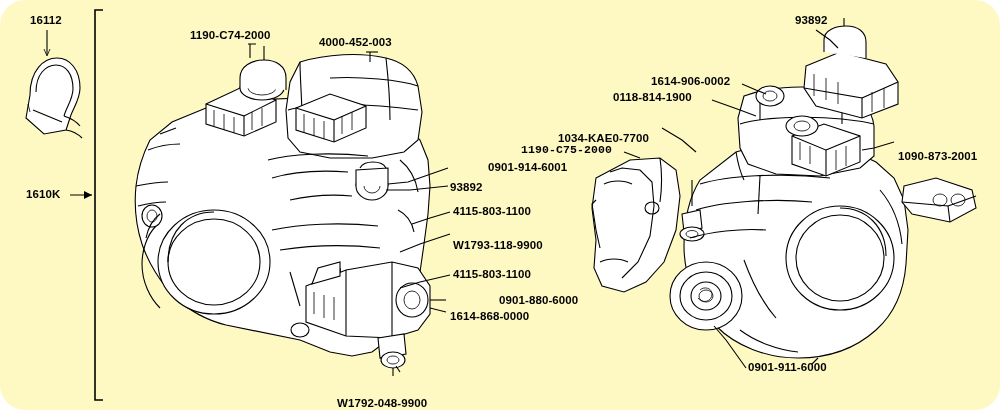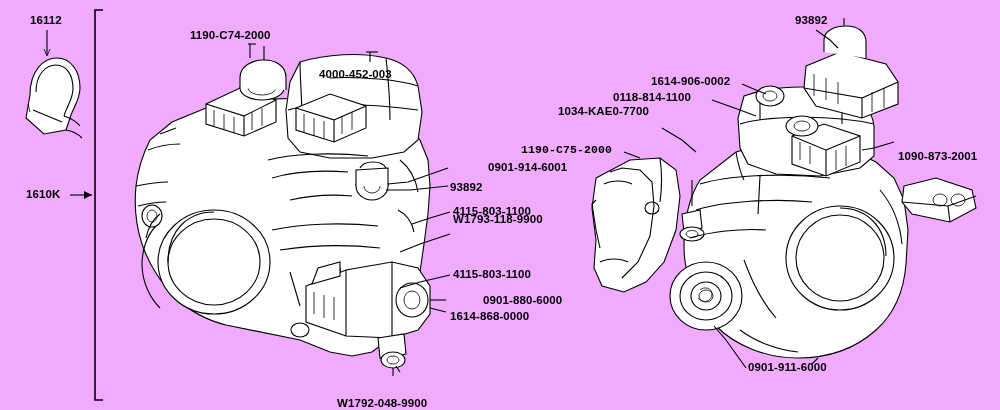--- a/index.html
+++ b/index.html
@@ -4,23 +4,24 @@
 <style>
   html, body {
     margin: 0;
     padding: 0;
     background: #ffffff;
   }
   #page {
     position: relative;
     width: 1000px;
     height: 410px;
-    background: #f0abfc;
+    background: #fef9c3;
     font-family: "Liberation Sans", sans-serif;
     overflow: hidden;
+    border-radius: 25px;
   }
   .lbl {
     position: absolute;
     font-size: 11.5px;
     font-weight: bold;
     color: #000000;
     white-space: nowrap;
     letter-spacing: 0.1px;
     line-height: 13px;
   }
@@ -250,30 +251,30 @@
       <path class="ln" d="M624 152 L640 158"></path>
       <path class="ln" d="M894 142 L874 148 L862 150"></path>
       <path class="ln" d="M818 358 L812 364"></path>
       <path class="ln" d="M746 368 L726 340 L714 326"></path>
     </g>
   </svg>
 
   <div class="lbl" style="left:30px; top:14px;">16112</div>
   <div class="lbl" style="left:26px; top:188px;">1610K</div>
   <div class="lbl" style="left:190px; top:29px;">1190-C74-2000</div>
-  <div class="lbl" style="left:319px; top:36px;margin-top:32px;">4000-452-003</div>
+  <div class="lbl" style="left:319px; top:36px;">4000-452-003</div>
   <div class="lbl" style="left:450px; top:161px;padding-left:38px;">0901-914-6001</div>
   <div class="lbl" style="left:450px; top:181px;">93892</div>
   <div class="lbl" style="left:453px; top:205px;">4115-803-1100</div>
-  <div class="lbl" style="left:453px; top:213px;text-align:right;">W1793-118-9900</div>
+  <div class="lbl" style="left:453px; top:239px;text-align:right;">W1793-118-9900</div>
   <div class="lbl" style="left:453px; top:268px;">4115-803-1100</div>
-  <div class="lbl" style="left:452px; top:294px;padding-left:31px;">0901-880-6000</div>
+  <div class="lbl" style="left:468px; top:294px;padding-left:31px;">0901-880-6000</div>
   <div class="lbl" style="left:450px; top:310px;">1614-868-0000</div>
   <div class="lbl" style="left:337px; top:397px;">W1792-048-9900</div>
   <div class="lbl" style="left:795px; top:14px;">93892</div>
   <div class="lbl" style="left:643px; top:75px;margin-left:8px;">1614-906-0002</div>
-  <div class="lbl" style="left:613px; top:91px;">0118-814-1100</div>
-  <div class="lbl" style="left:558px; top:105px;">1034-KAE0-7700</div>
+  <div class="lbl" style="left:613px; top:91px;">0118-814-1900</div>
+  <div class="lbl" style="left:558px; top:132px;">1034-KAE0-7700</div>
   <div class="lbl" style="left:521px; top:143px;font-family:Liberation Mono, monospace;">1190-C75-2000</div>
   <div class="lbl" style="left:898px; top:150px;">1090-873-2001</div>
   <div class="lbl" style="left:748px; top:361px;text-align:center;">0901-911-6000</div>
 
 </div>
 
 </body></html>

